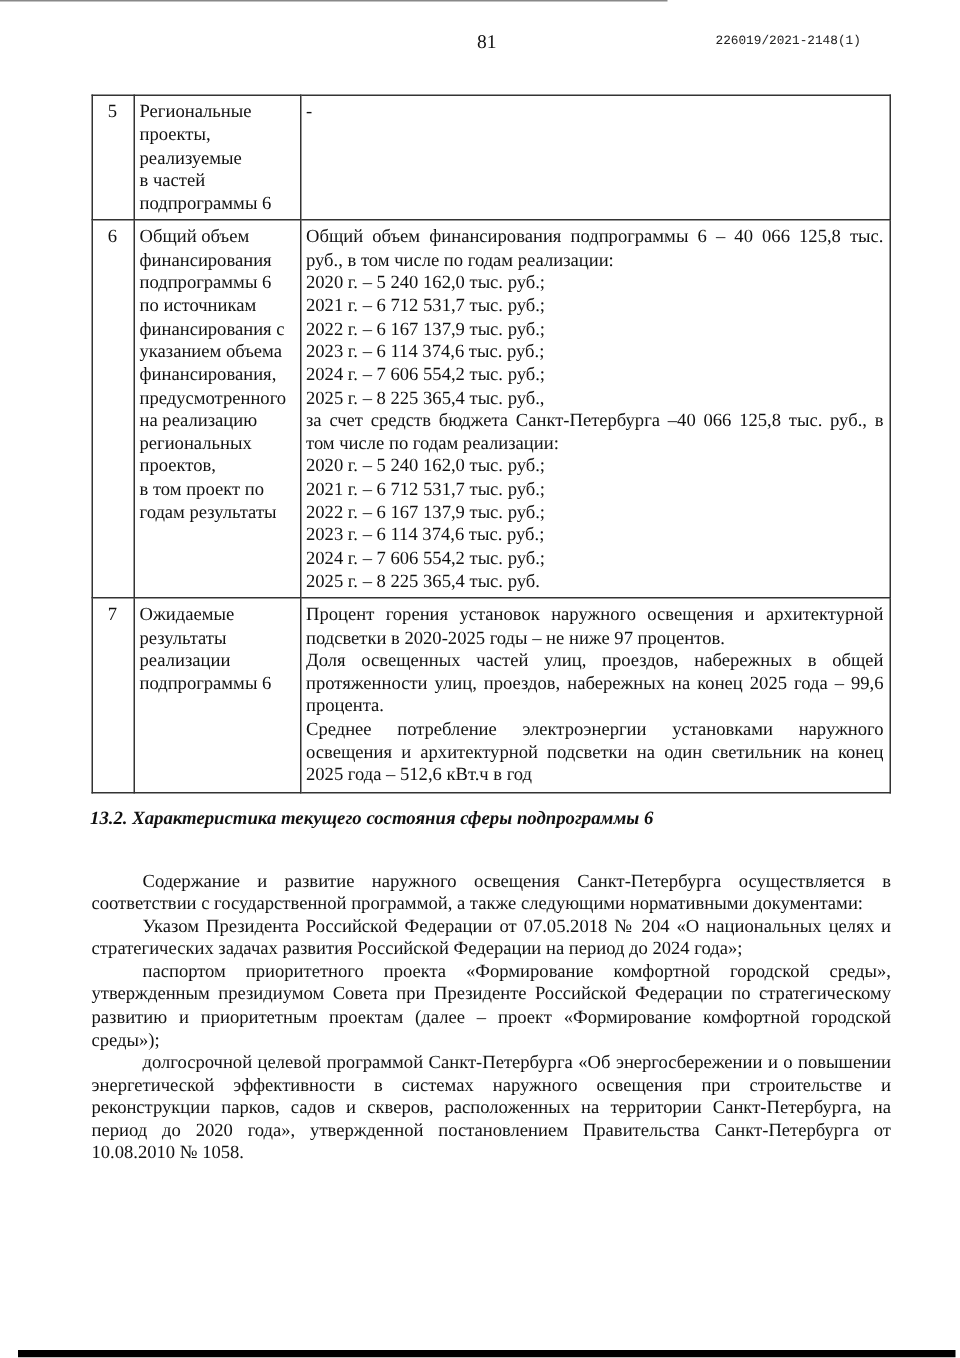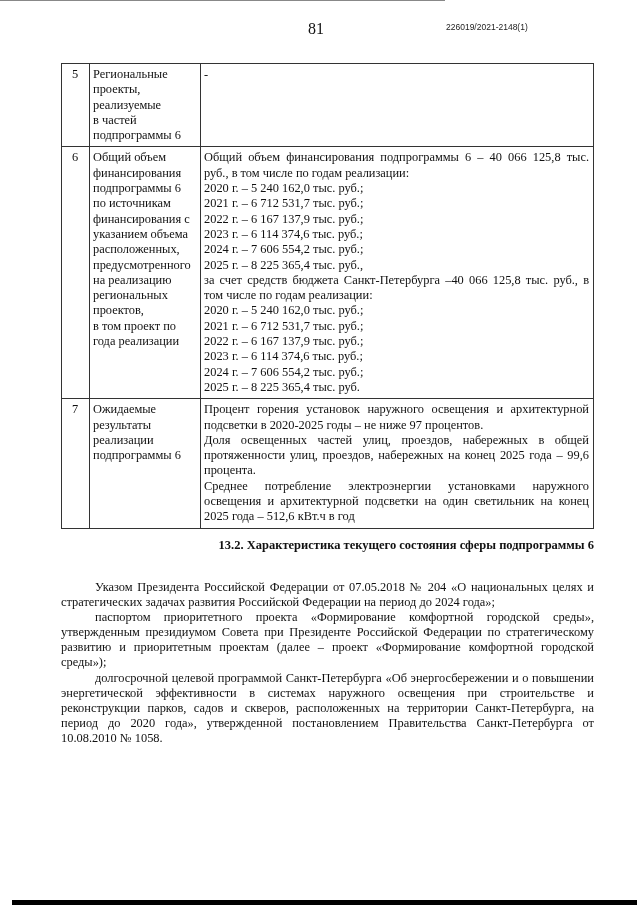--- a/index.html
+++ b/index.html
@@ -1,32 +1,32 @@
 <!DOCTYPE html>
 <html><head>
 <meta charset="utf-8">
 <style>
   html, body { margin: 0; padding: 0; background: #ffffff; }
   body { width: 640px; height: 905px; position: relative; overflow: hidden;
          font-family: "Liberation Serif", "DejaVu Serif", serif; color: #111; }
   .topline { position: absolute; left: 0; top: 0; width: 445px; height: 1px; background: #888; }
-  .page-num { position: absolute; left: 308px; top: 20px; font-size: 16px; }
-  .doc-id { position: absolute; left: 446px; top: 22px; font-size: 8.5px;
-            font-family: Liberation Sans, sans-serif; color: #222; }
+  .page-num { position: absolute; left: 318px; top: 20px; font-size: 13px; }
+  .doc-id { position: absolute; left: 477px; top: 22px; font-size: 8.5px;
+            font-family: Liberation Mono, monospace; color: #222; }
 
   table.passport { position: absolute; left: 61px; top: 63px; width: 533px;
                    border-collapse: collapse; font-size: 12.4px; line-height: 15.3px; }
   table.passport td { border: 1px solid #333; vertical-align: top; padding: 3px 4px 3px 3px; }
   td.num { width: 20px; text-align: center; padding-left: 2px; padding-right: 2px; }
   td.label { width: 103px; }
   td.val { text-align: justify; }
   .line { display: block; }
 
   .section-title { position: absolute; left: 60px; top: 538px; width: 534px;
-                   text-align: right; font-weight: bold; font-size: 12.5px; line-height: 15px; }
+                   text-align: left; font-weight: bold; font-size: 12.5px; line-height: 15px; font-style: italic; }
 
   .body-text { position: absolute; left: 61px; top: 580px; width: 533px;
                font-size: 12.4px; line-height: 15.1px; text-align: justify; }
   .body-text p { margin: 0; text-indent: 34px; }
 
   .bottom-strip { position: absolute; left: 12px; top: 900px; width: 625px; height: 5px; background: #000; }
 </style>
 </head>
 <body>
 
@@ -51,27 +51,27 @@
   </tr>
   <tr>
     <td class="num">6</td>
     <td class="label">
       <span class="line">Общий объем</span>
       <span class="line">финансирования</span>
       <span class="line">подпрограммы 6</span>
       <span class="line">по источникам</span>
       <span class="line">финансирования с</span>
       <span class="line">указанием объема</span>
-      <span class="line">расположенных,</span>
+      <span class="line">финансирования,</span>
       <span class="line">предусмотренного</span>
       <span class="line">на реализацию</span>
       <span class="line">региональных</span>
       <span class="line">проектов,</span>
       <span class="line">в том проект по</span>
-      <span class="line">года реализации</span>
+      <span class="line">годам результаты</span>
     </td>
     <td class="val">
       <span class="line">Общий объем финансирования подпрограммы 6 – 40 066 125,8 тыс. руб., в том числе по годам реализации:</span>
       <span class="line">2020 г. – 5 240 162,0 тыс. руб.;</span>
       <span class="line">2021 г. – 6 712 531,7 тыс. руб.;</span>
       <span class="line">2022 г. – 6 167 137,9 тыс. руб.;</span>
       <span class="line">2023 г. – 6 114 374,6 тыс. руб.;</span>
       <span class="line">2024 г. – 7 606 554,2 тыс. руб.;</span>
       <span class="line">2025 г. – 8 225 365,4 тыс. руб.,</span>
       <span class="line">за счет средств бюджета Санкт-Петербурга –40 066 125,8 тыс. руб., в том числе по годам реализации:</span>
@@ -98,18 +98,19 @@
     </td>
   </tr>
 </tbody>
   </table>
 
 <div class="section-title">
   <div>13.2. Характеристика текущего состояния сферы подпрограммы 6</div>
 </div>
 
 <div class="body-text">
+  <p>Содержание и развитие наружного освещения Санкт-Петербурга осуществляется в соответствии с государственной программой, а также следующими нормативными документами:</p>
   <p>Указом Президента Российской Федерации от 07.05.2018 № 204 «О национальных целях и стратегических задачах развития Российской Федерации на период до 2024 года»;</p>
   <p>паспортом приоритетного проекта «Формирование комфортной городской среды», утвержденным президиумом Совета при Президенте Российской Федерации по стратегическому развитию и приоритетным проектам (далее – проект «Формирование комфортной городской среды»);</p>
   <p>долгосрочной целевой программой Санкт-Петербурга «Об энергосбережении и о повышении энергетической эффективности в системах наружного освещения при строительстве и реконструкции парков, садов и скверов, расположенных на территории Санкт-Петербурга, на период до 2020 года», утвержденной постановлением Правительства Санкт-Петербурга от 10.08.2010 № 1058.</p>
 </div>
 
 <div class="bottom-strip"></div>
 
 </body></html>

